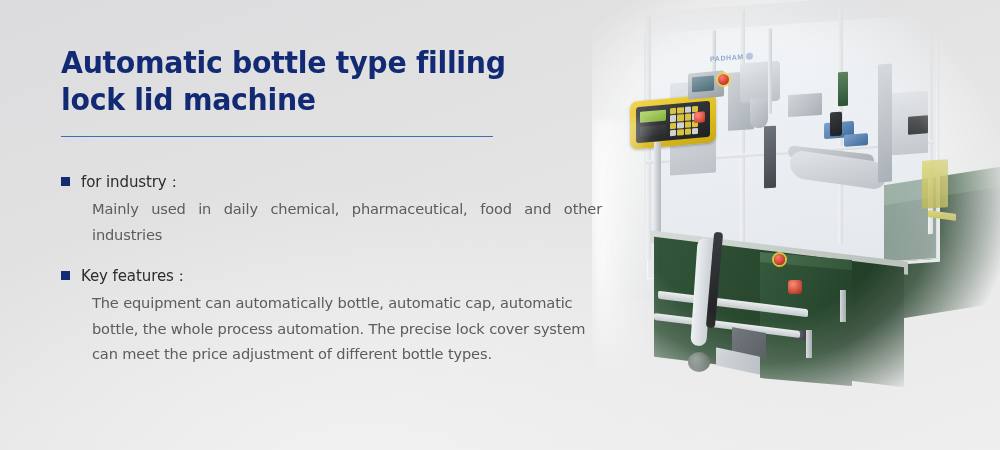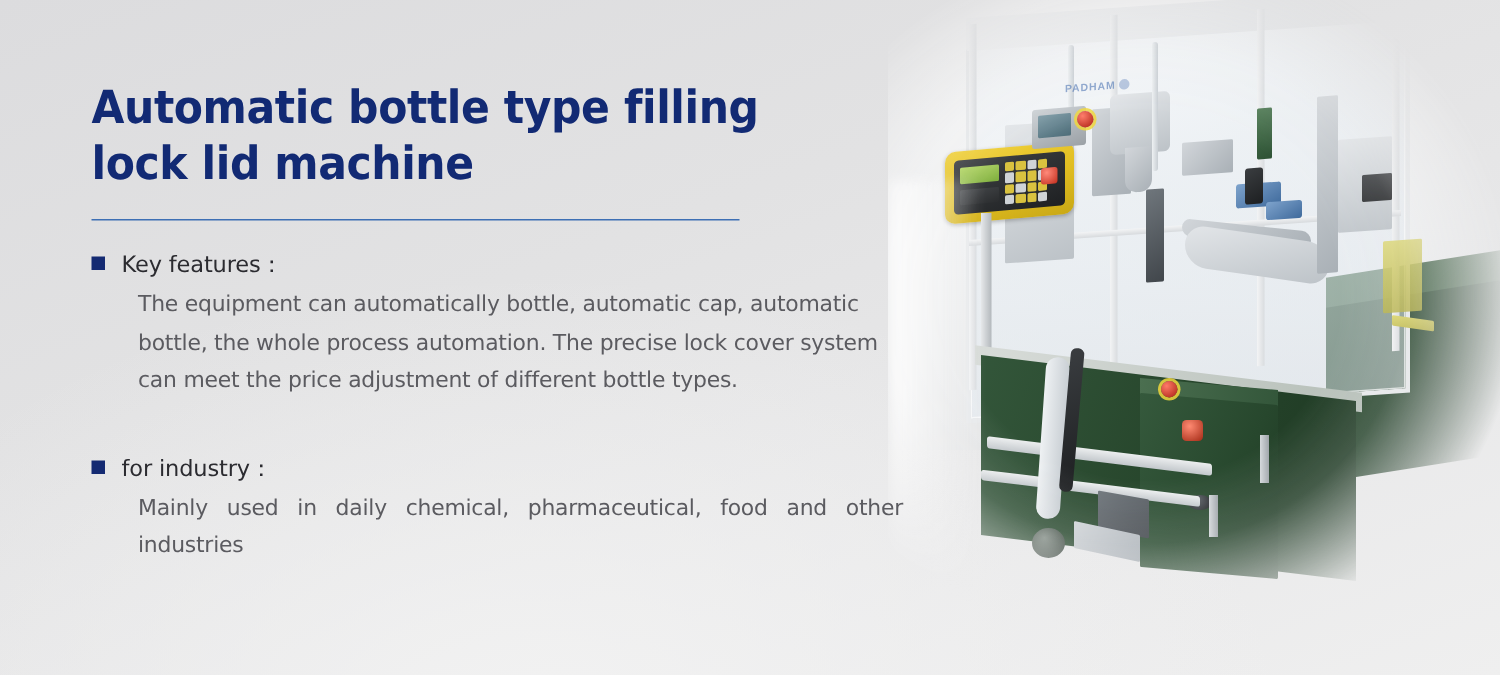--- a/index.html
+++ b/index.html
@@ -33,21 +33,21 @@
     position: absolute;
     inset: 0;
     background:
       linear-gradient(105deg, rgba(255,255,255,0) 42%, rgba(255,255,255,0.55) 64%, rgba(255,255,255,0.95) 82%, #ffffff 100%);
   }
 
   
   .text-col {
     position: absolute;
     left: 61px;
-    top: 54px;
+    top: 44px;
     width: 540px;
   }
   .headline {
     margin: 0;
     font-family: "DejaVu Sans", sans-serif;
     font-weight: 700;
     font-size: 30.5px;
     line-height: 37px;
     letter-spacing: -0.3px;
     color: #122a74;
@@ -382,30 +382,30 @@
 
   <div class="bg-sheen" style="pointer-events:none; mix-blend-mode:normal; opacity:0;"></div>
 
   <div class="text-col">
 
     <h1 class="headline">Automatic bottle type filling
 lock lid machine</h1>
 
     <div class="divider"></div>
 
+    <div class="feature-block second">
+      <div class="feature-head">
+        <span class="bullet-square"></span>
+        <span class="feature-title">for industry：</span>
+      </div>
+      <p class="feature-body justified">Mainly used in daily chemical, pharmaceutical, food and other industries</p>
+    </div>
+
     <div class="feature-block">
       <div class="feature-head">
         <span class="bullet-square"></span>
         <span class="feature-title">Key features：</span>
       </div>
       <p class="feature-body">The equipment can automatically bottle, automatic cap, automatic bottle, the whole process automation. The precise lock cover system can meet the price adjustment of different bottle types.</p>
     </div>
 
-    <div class="feature-block second">
-      <div class="feature-head">
-        <span class="bullet-square"></span>
-        <span class="feature-title">for industry：</span>
-      </div>
-      <p class="feature-body justified">Mainly used in daily chemical, pharmaceutical, food and other industries</p>
-    </div>
-
   </div>
 </div>
 
 </body></html>

